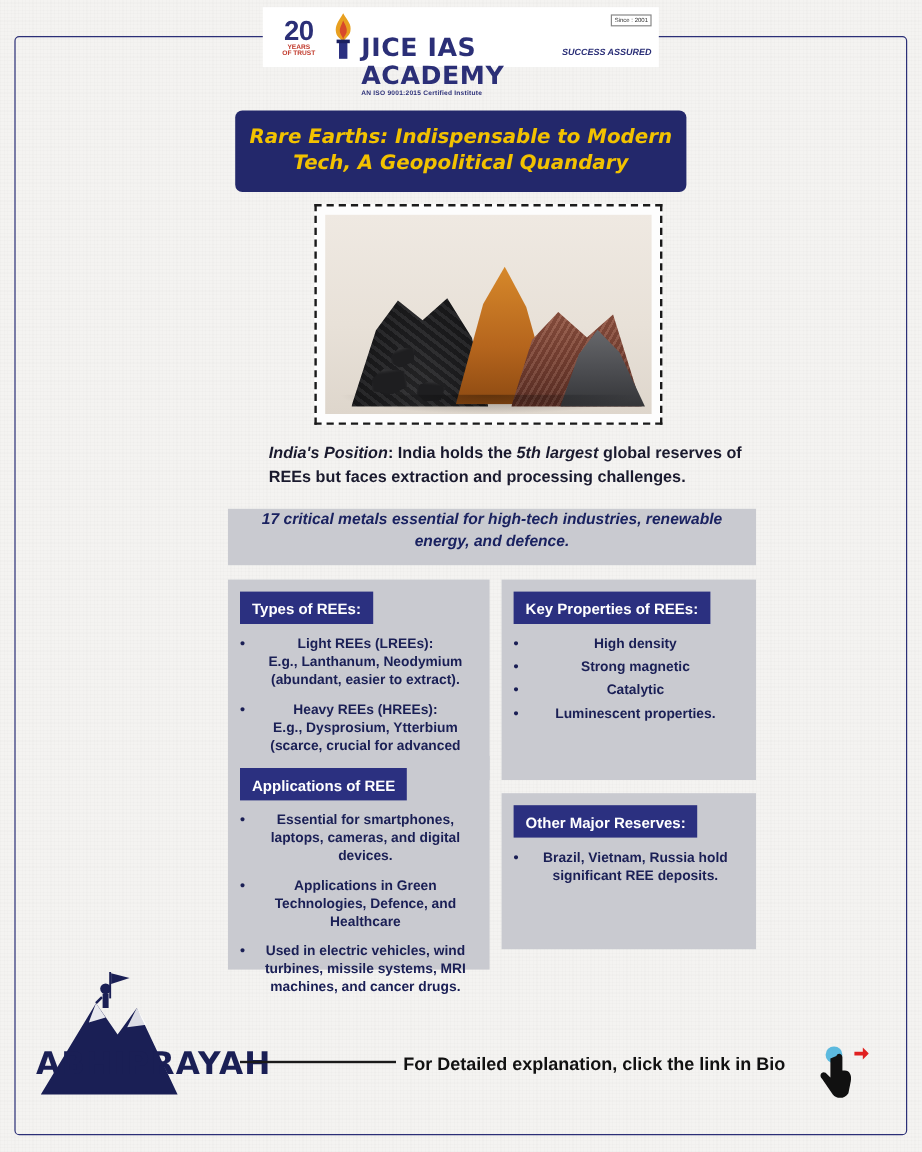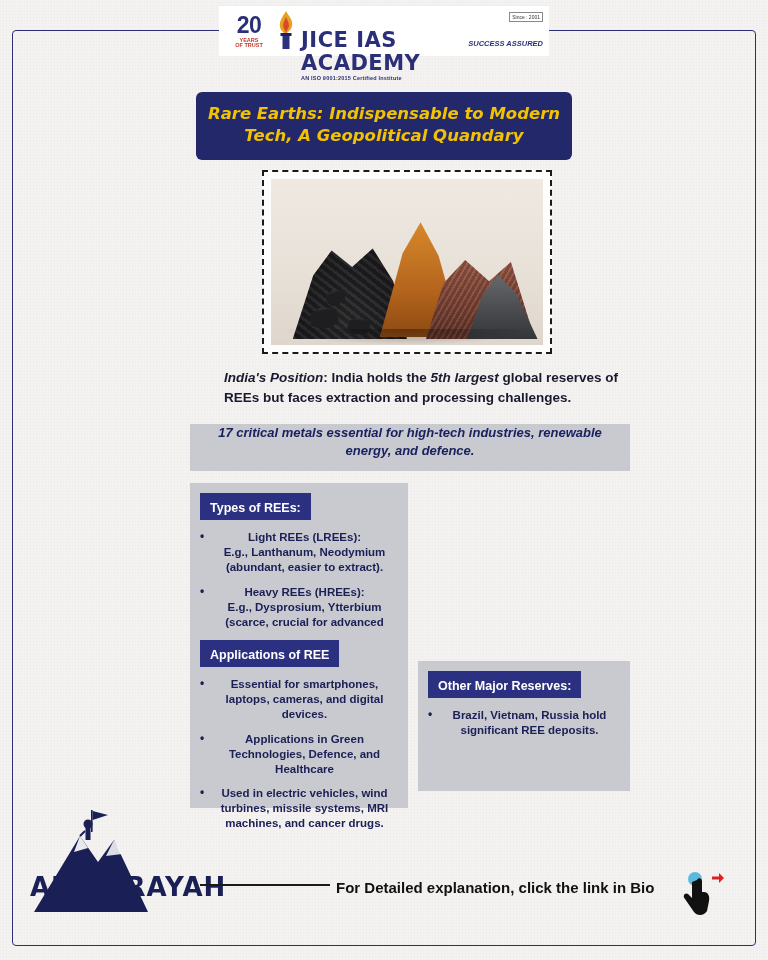--- a/index.html
+++ b/index.html
@@ -300,20 +300,29 @@
         <span>Light REEs (LREEs):</span>
         <span class="sub">E.g., Lanthanum, Neodymium (abundant, easier to extract).</span>
       </li>
       <li>
         <span>Heavy REEs (HREEs):</span>
         <span class="sub">E.g., Dysprosium, Ytterbium (scarce, crucial for advanced technologies).</span>
       </li>
     </ul>
   </div>
 
+  <div class="card" id="card-props">
+    <div class="card-head">Key Properties of REEs:</div>
+    <ul>
+      <li style="margin-bottom:4px"><span>High density</span></li>
+      <li style="margin-bottom:4px"><span>Strong magnetic</span></li>
+      <li style="margin-bottom:4px"><span>Catalytic</span></li>
+      <li style="margin-bottom:4px"><span>Luminescent properties.</span></li>
+    </ul>
+  </div>
 
   <div class="card" id="card-apps">
     <div class="card-head">Applications of REE</div>
     <ul>
       <li><span>Essential for smartphones, laptops, cameras, and digital devices.</span></li>
       <li><span>Applications in Green Technologies, Defence, and Healthcare</span></li>
       <li><span>Used in electric vehicles, wind turbines, missile systems, MRI machines, and cancer drugs.</span></li>
     </ul>
   </div>
 

